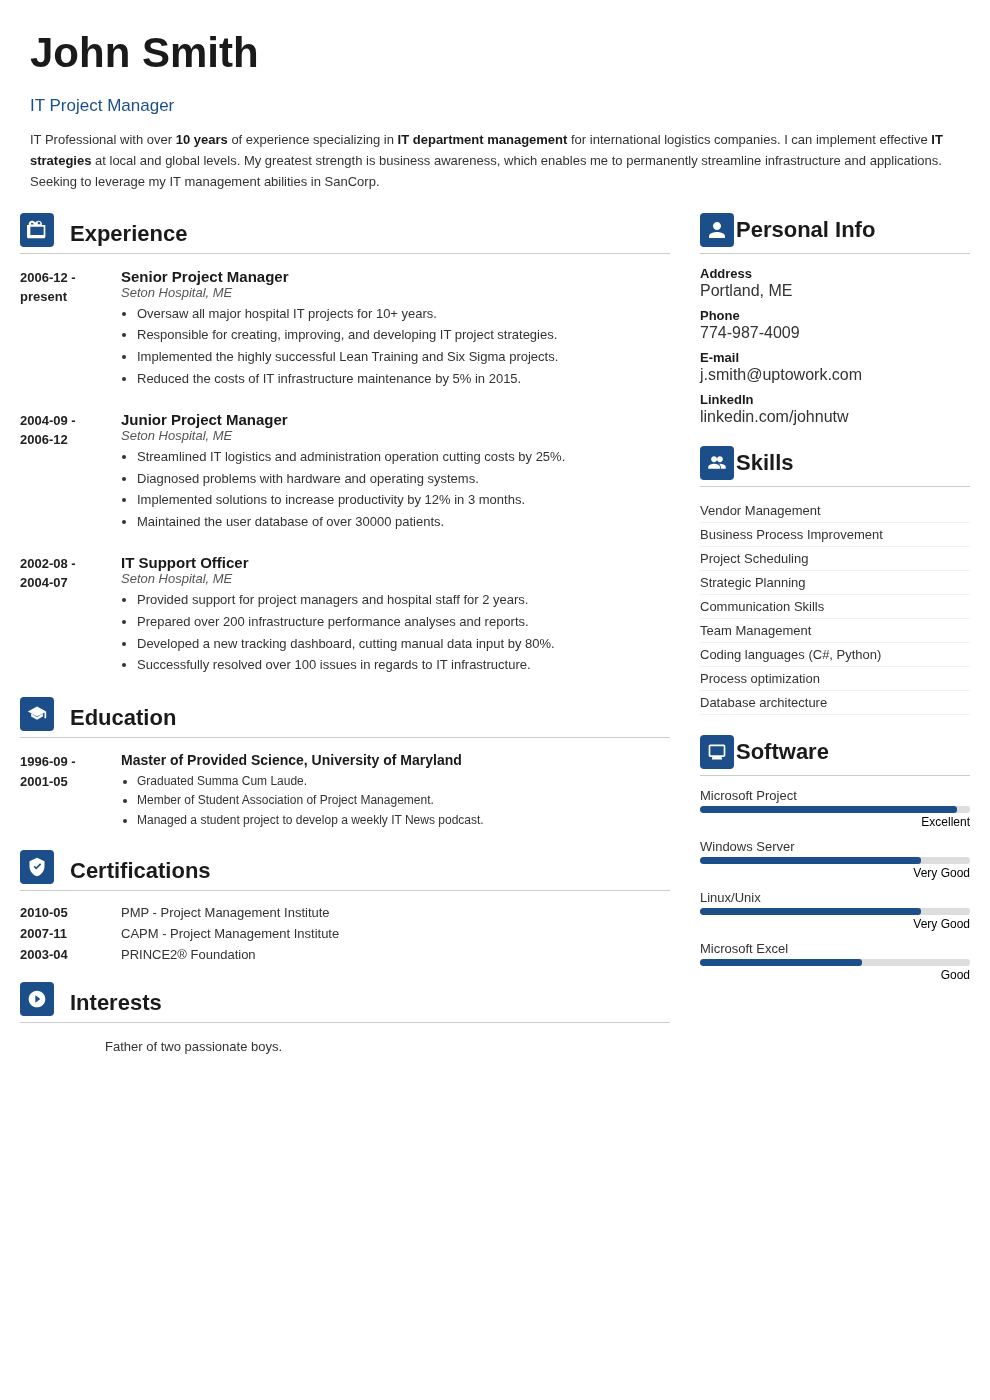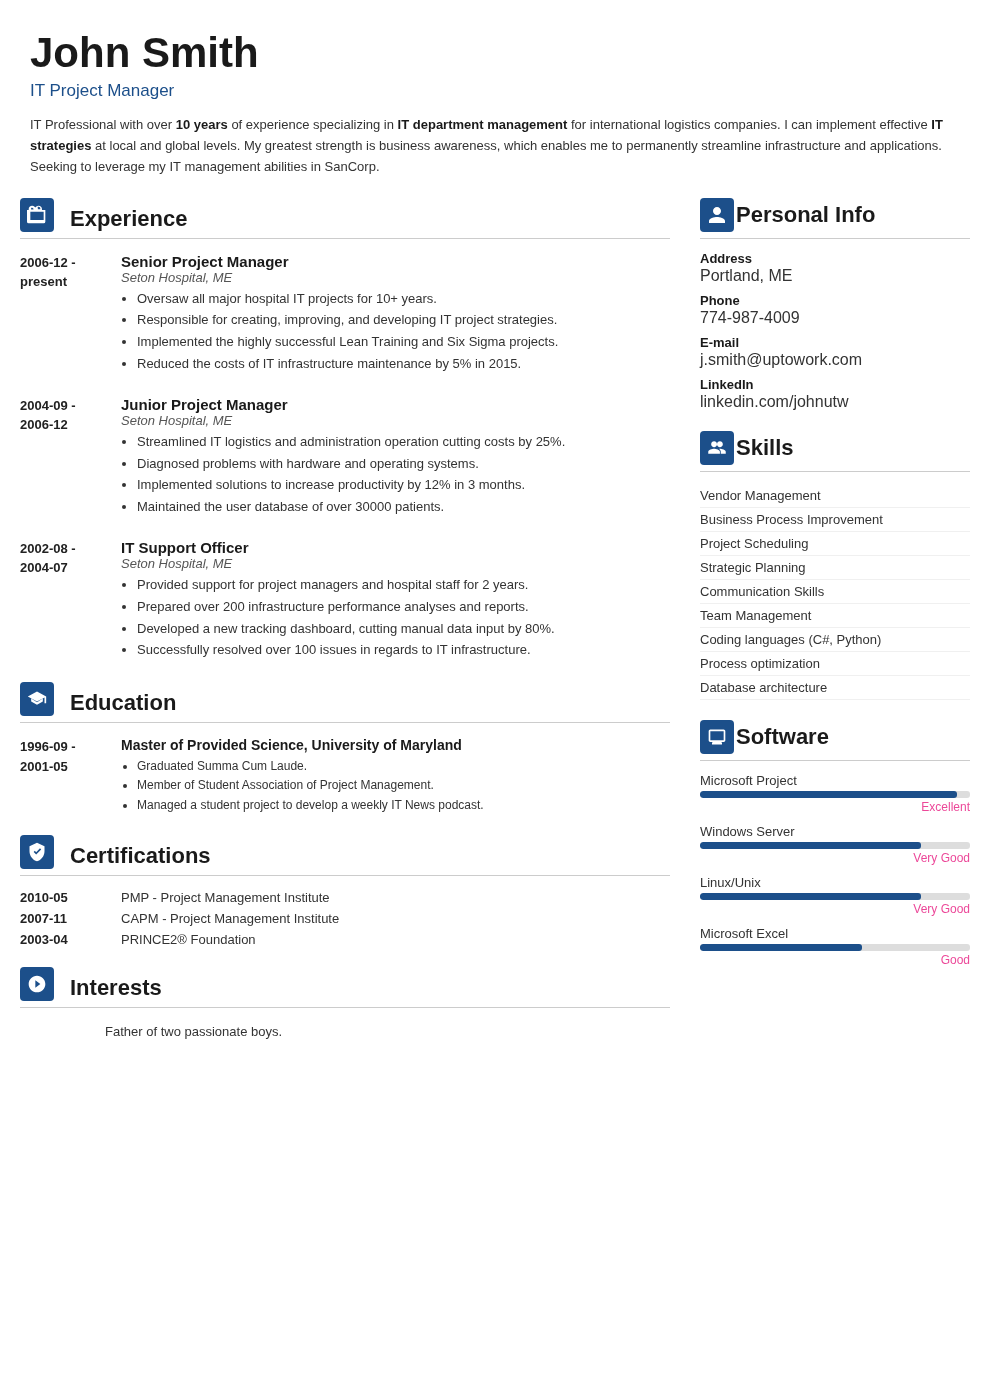--- a/index.html
+++ b/index.html
@@ -24,21 +24,21 @@
     .header h1 {
       font-size: 42px;
       font-weight: 900;
       color: #1a1a1a;
       line-height: 1.1;
     }
     .header .title {
       font-size: 17px;
       color: #1c4f8a;
       font-weight: 400;
-      margin-top: 5px;
+      margin-top: 20px;
     }
     .header .summary {
       margin-top: 14px;
       font-size: 13px;
       line-height: 1.6;
       color: #333;
     }
     .header .summary b { color: #1a1a1a; }
 
     
@@ -263,21 +263,21 @@
       overflow: hidden;
       margin-bottom: 2px;
     }
     .bar-fill {
       height: 100%;
       background: #1c4f8a;
       border-radius: 3px;
     }
     .bar-label {
       font-size: 12px;
-      color: #ec4899;
+      color: #000000;
       text-align: right;
     }
   </style>
 </head>
 <body>
 
 <div class="resume-wrapper">
 
   <div class="header">
     <h1>John Smith</h1>

